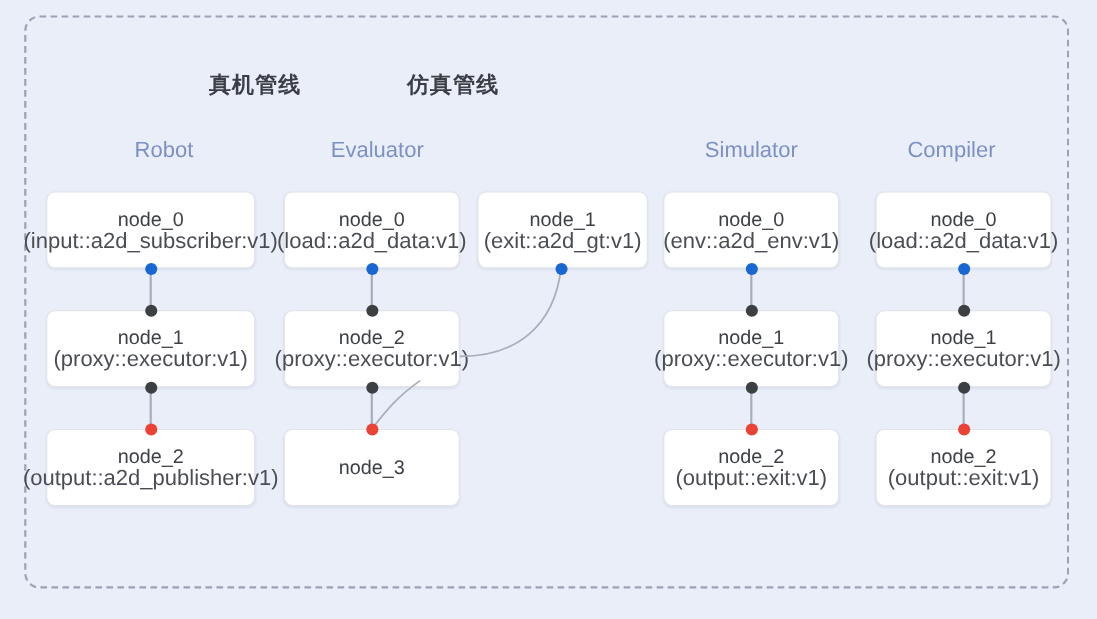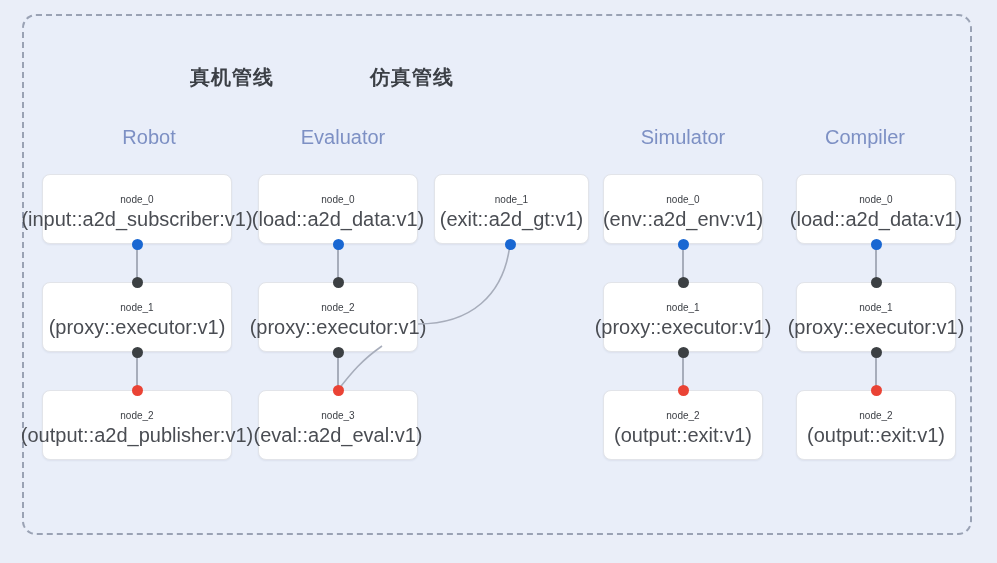--- a/index.html
+++ b/index.html
@@ -72,21 +72,21 @@
     border-radius: 8px;
     box-shadow: 0 1px 2px rgba(40,50,80,0.07);
     display: flex;
     flex-direction: column;
     align-items: center;
     justify-content: center;
     height: 70px;
   }
 
   .node-name {
-    font-size: 10px;
+    font-size: 18px;
     color: #3d4046;
     line-height: 19px;
   }
 
   .node-type {
     font-size: 20px;
     color: #4a4d53;
     line-height: 20px;
     white-space: nowrap;
   }
@@ -170,21 +170,20 @@
         <div class="node-type">(exit::a2d_gt:v1)</div>
       </div>
 
       <div class="node-card" style="left:26px; top:266px; width:160px;">
         <div class="node-name">node_2</div>
         <div class="node-type">(proxy::executor:v1)</div>
       </div>
 
       <div class="node-card" style="left:26px; top:374px; width:160px;">
         <div class="node-name">node_3</div>
-        <div class="node-type">(eval::a2d_eval:v1)</div>
       </div>
 
       <div class="vline" style="left:106px; top:228px; height:38px;"></div>
       <div class="vline" style="left:106px; top:336px; height:38px;"></div>
 
       <svg id="edge-svg" viewBox="0 0 360 521" style="width:360px; height:521px;">
         <path d="M 278 228 C 272 280 238 308 186 308" fill="none" stroke="#a7adbb" stroke-width="1.6"></path>
         <path d="M 150 330 C 130 344 120 356 106 374" fill="none" stroke="#a7adbb" stroke-width="1.6"></path>
       </svg>
 

